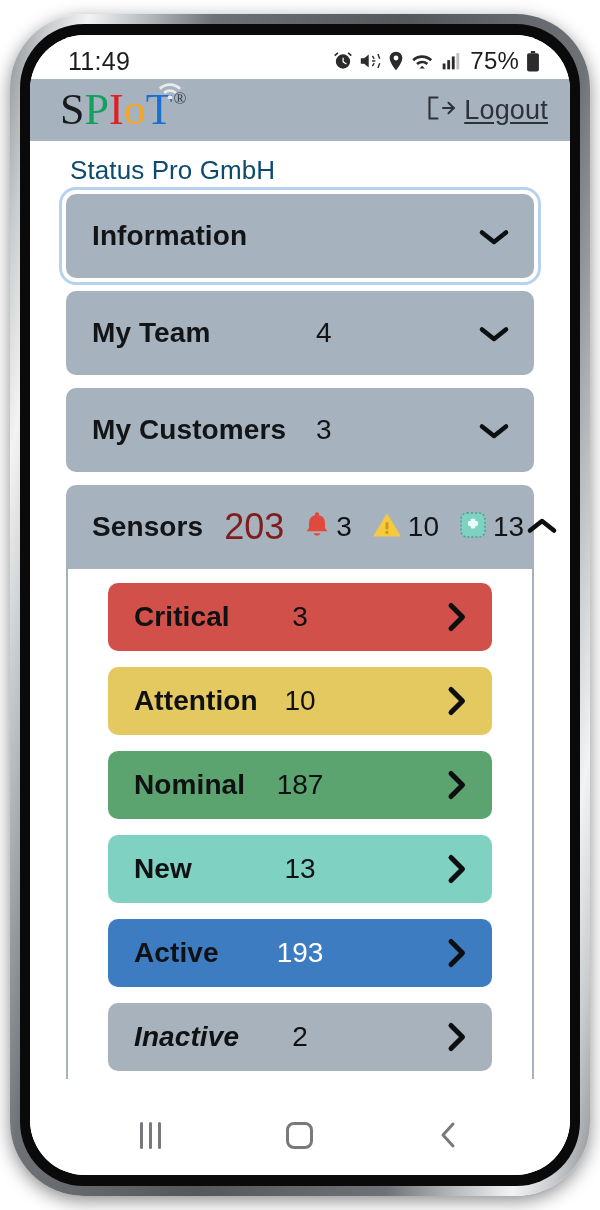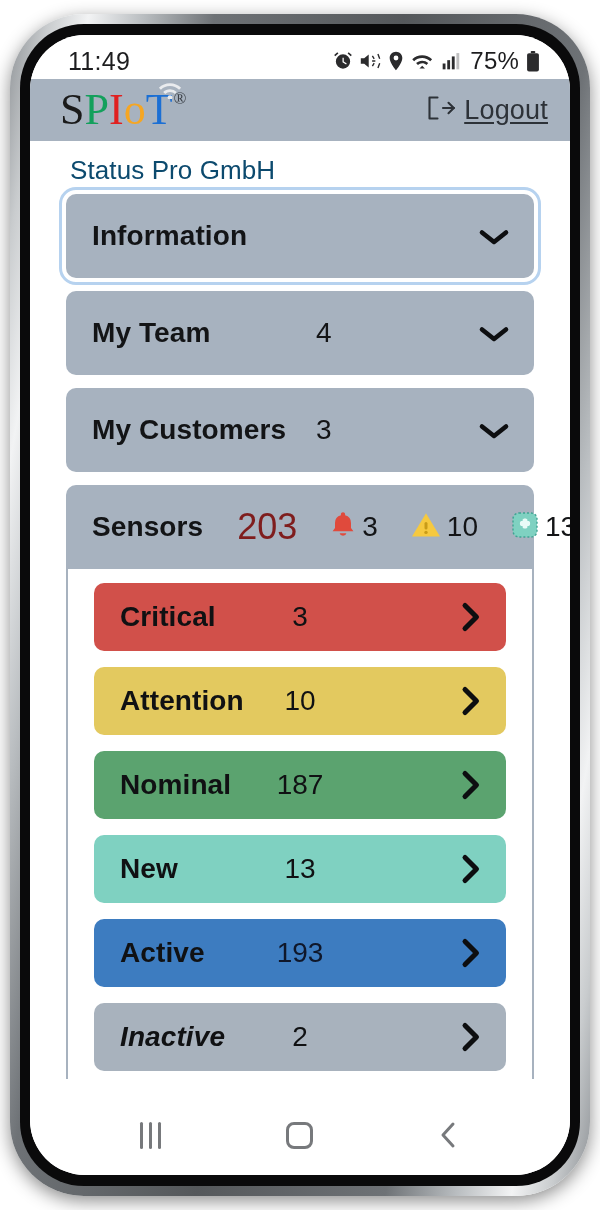--- a/index.html
+++ b/index.html
@@ -173,21 +173,21 @@
   .acc-chevron {
     margin-left: auto;
     display: flex;
     align-items: center;
   }
 
   
   .sensors-head-inner {
     display: flex;
     align-items: center;
-    gap: 16px;
+    gap: 3px;
     flex: 1;
   }
   .sensors-total {
     font-size: 36px;
     color: #7f1d1d;
     margin-left: 18px;
   }
   .badge-group {
     display: flex;
     align-items: center;
@@ -199,21 +199,21 @@
     color: #131416;
   }
 
   
   .acc-panel {
     background: #ffffff;
     border-left: 2px solid #a7b2bf;
     border-right: 2px solid #a7b2bf;
     padding: 14px 0 6px 0;
   }
-  .status-list { padding: 0 26px; }
+  .status-list { padding: 0 40px; }
 
   .status-bar-row {
     height: 68px;
     border-radius: 10px;
     display: flex;
     align-items: center;
     padding: 0 22px 0 26px;
     margin-bottom: 16px;
     box-sizing: border-box;
     position: relative;
@@ -476,21 +476,21 @@
                     <span class="status-label" style="color: rgb(16, 17, 19);">New</span>
                     <span class="status-value" style="color: rgb(16, 17, 19);">13</span>
                     <span class="status-arrow">
                       <svg width="26" height="34" viewBox="0 0 26 34" fill="none" stroke="#0d0e10" stroke-width="5" stroke-linecap="round" stroke-linejoin="round">
                         <path d="M7 5.5 18.5 17 7 28.5"></path>
                       </svg>
                     </span>
                   </div>
                   <div class="status-bar-row" style="background: rgb(61, 124, 192);">
                     <span class="status-label" style="color: rgb(16, 17, 19);">Active</span>
-                    <span class="status-value" style="color: #0f172a;">193</span>
+                    <span class="status-value" style="color: #ffffff;">193</span>
                     <span class="status-arrow">
                       <svg width="26" height="34" viewBox="0 0 26 34" fill="none" stroke="#0d0e10" stroke-width="5" stroke-linecap="round" stroke-linejoin="round">
                         <path d="M7 5.5 18.5 17 7 28.5"></path>
                       </svg>
                     </span>
                   </div>
                   <div class="status-bar-row" style="background: rgb(168, 178, 189);">
                     <span class="status-label" style="color: rgb(16, 17, 19); font-style: italic;">Inactive</span>
                     <span class="status-value" style="color: rgb(16, 17, 19);">2</span>
                     <span class="status-arrow">

